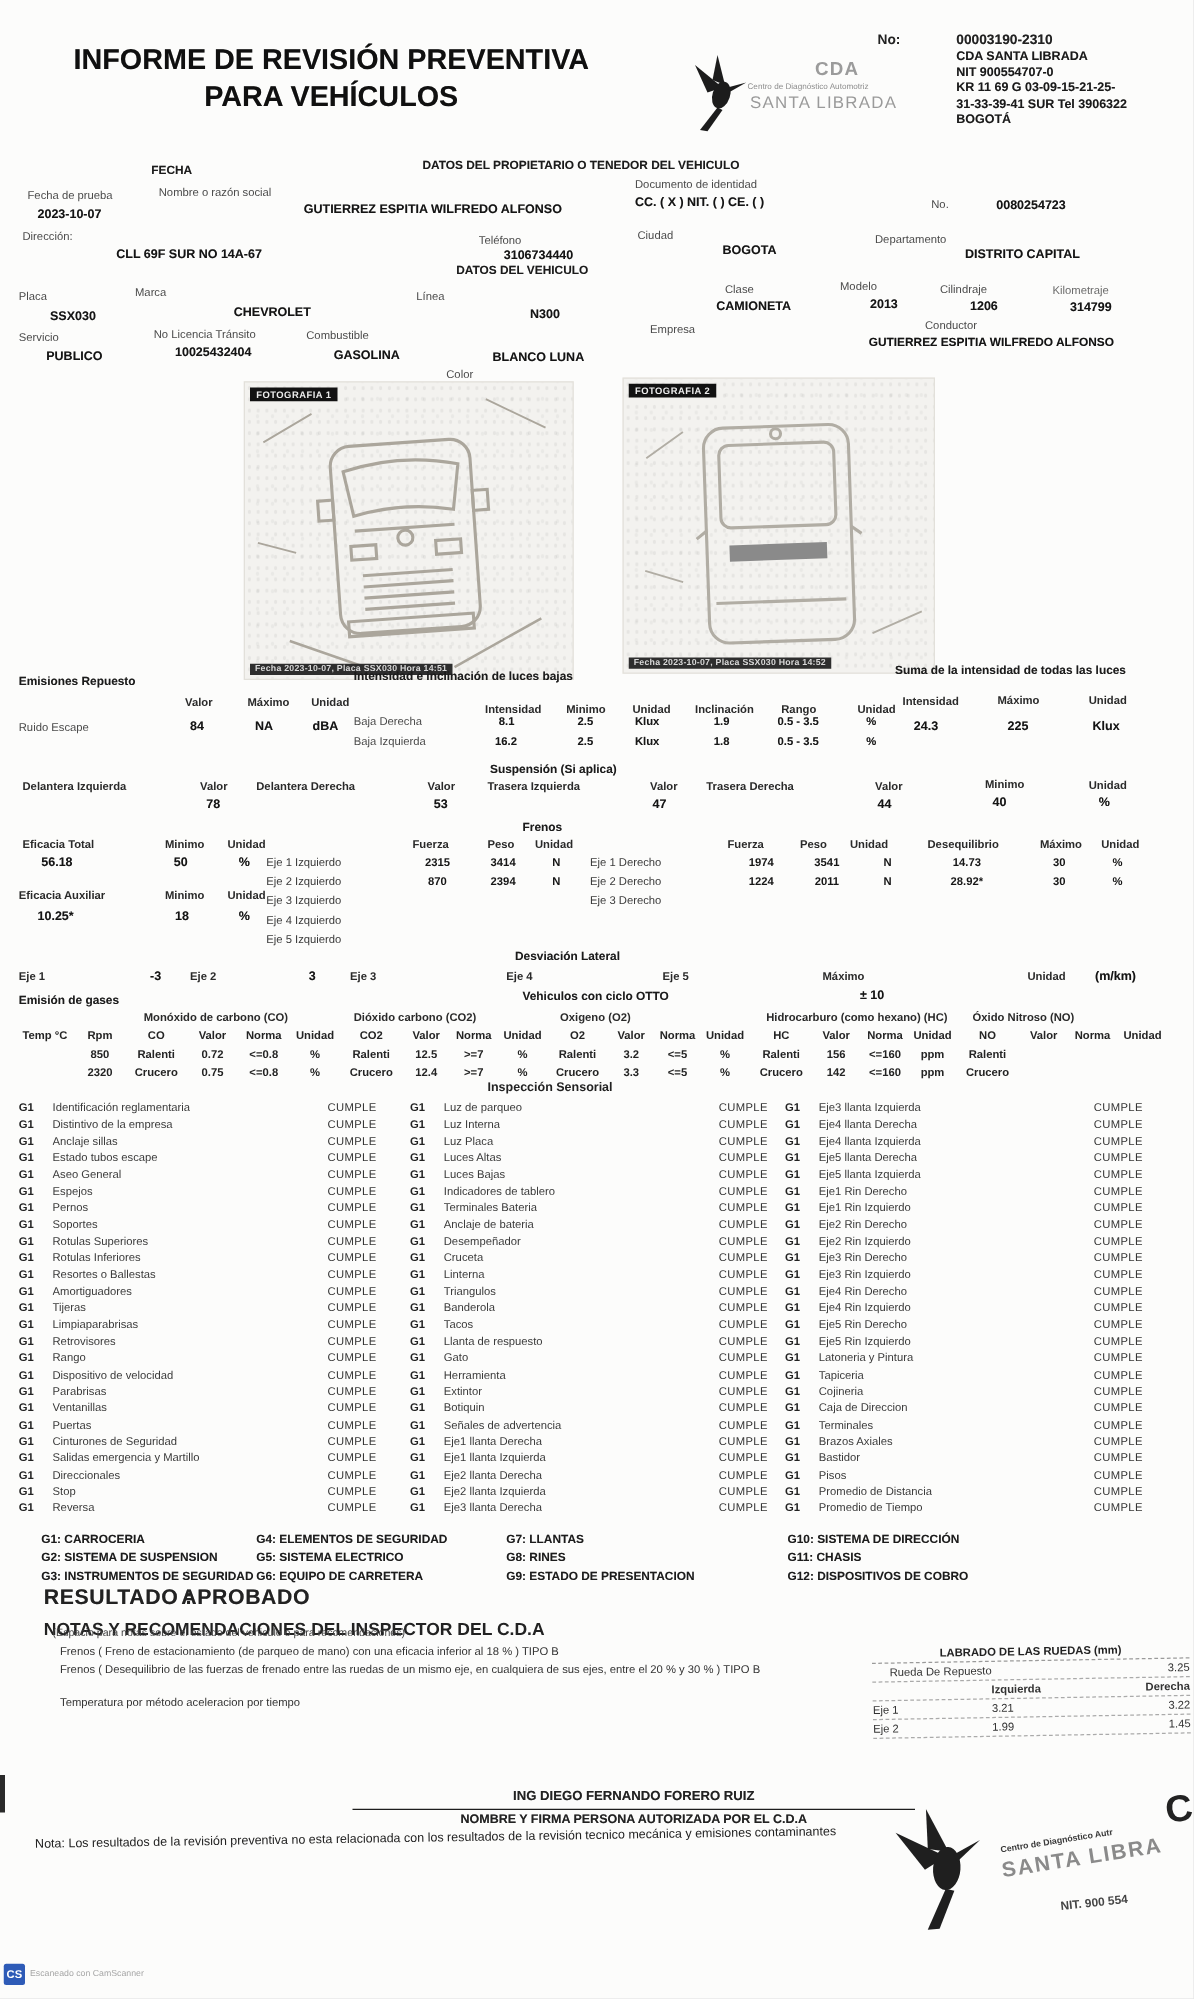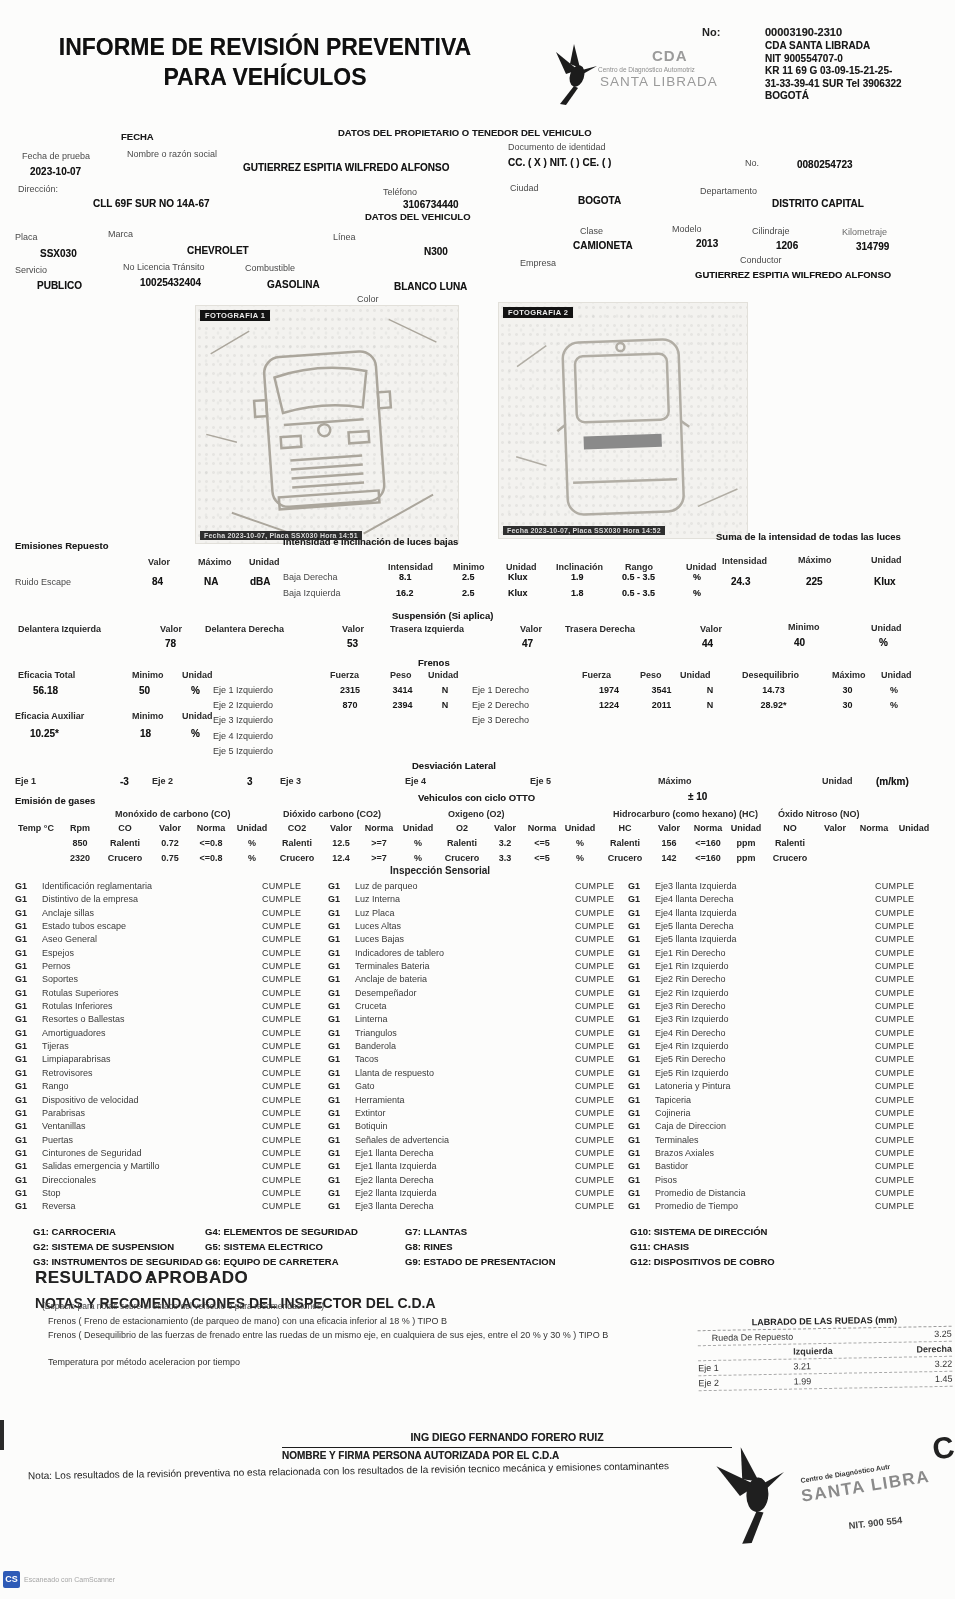--- a/index.html
+++ b/index.html
@@ -941,21 +941,21 @@
     </div>
     <div class="tr">
       <span style="flex:1.2;">Eje 2</span>
       <span>1.99</span>
       <span style="text-align:right;">1.45</span>
     </div>
   </div>
 
   <div class="abs" style="left:282px;top:1431px;width:450px;text-align:center;font-size:10.5px;font-weight:bold;text-shadow:0 0 .4px rgba(0,0,0,.4);">ING DIEGO FERNANDO FORERO RUIZ</div>
   <div class="sig-line"></div>
-  <div class="abs" style="left:282px;top:1450px;width:450px;text-align:left;font-size:10px;font-weight:bold;text-shadow:0 0 .4px rgba(0,0,0,.4);">NOMBRE Y FIRMA PERSONA AUTORIZADA POR EL C.D.A</div>
+  <div class="abs" style="left:282px;top:1450px;width:450px;text-align:center;font-size:10px;font-weight:bold;text-shadow:0 0 .4px rgba(0,0,0,.4);">NOMBRE Y FIRMA PERSONA AUTORIZADA POR EL C.D.A</div>
   <div class="abs" style="left:28px;top:1463px;width:920px;font-size:10px;color:#222;transform:rotate(-0.9deg);white-space:normal;">Nota: Los resultados de la revisión preventiva no esta relacionada con los resultados de la revisión tecnico mecánica y emisiones contaminantes</div>
 
   <svg class="abs" style="left:718px;top:1442px;transform:rotate(-14deg);" width="72" height="104" viewBox="0 0 46 66">
     <path d="M22,2 L28,26 L18,22 Z" fill="#1f1f1f"></path>
     <path d="M4,10 L26,28 L14,32 Z" fill="#1f1f1f"></path>
     <ellipse cx="25" cy="34" rx="7" ry="11" fill="#1f1f1f" transform="rotate(18 25 34)"></ellipse>
     <path d="M30,28 L45,24 L31,32 Z" fill="#1f1f1f"></path>
     <path d="M22,44 L8,62 L14,63 L26,46 Z" fill="#1f1f1f"></path>
   </svg>
   <span class="abs stamp-txt" style="left:930px;top:1433px;font-size:30px;color:#222;">C</span>

